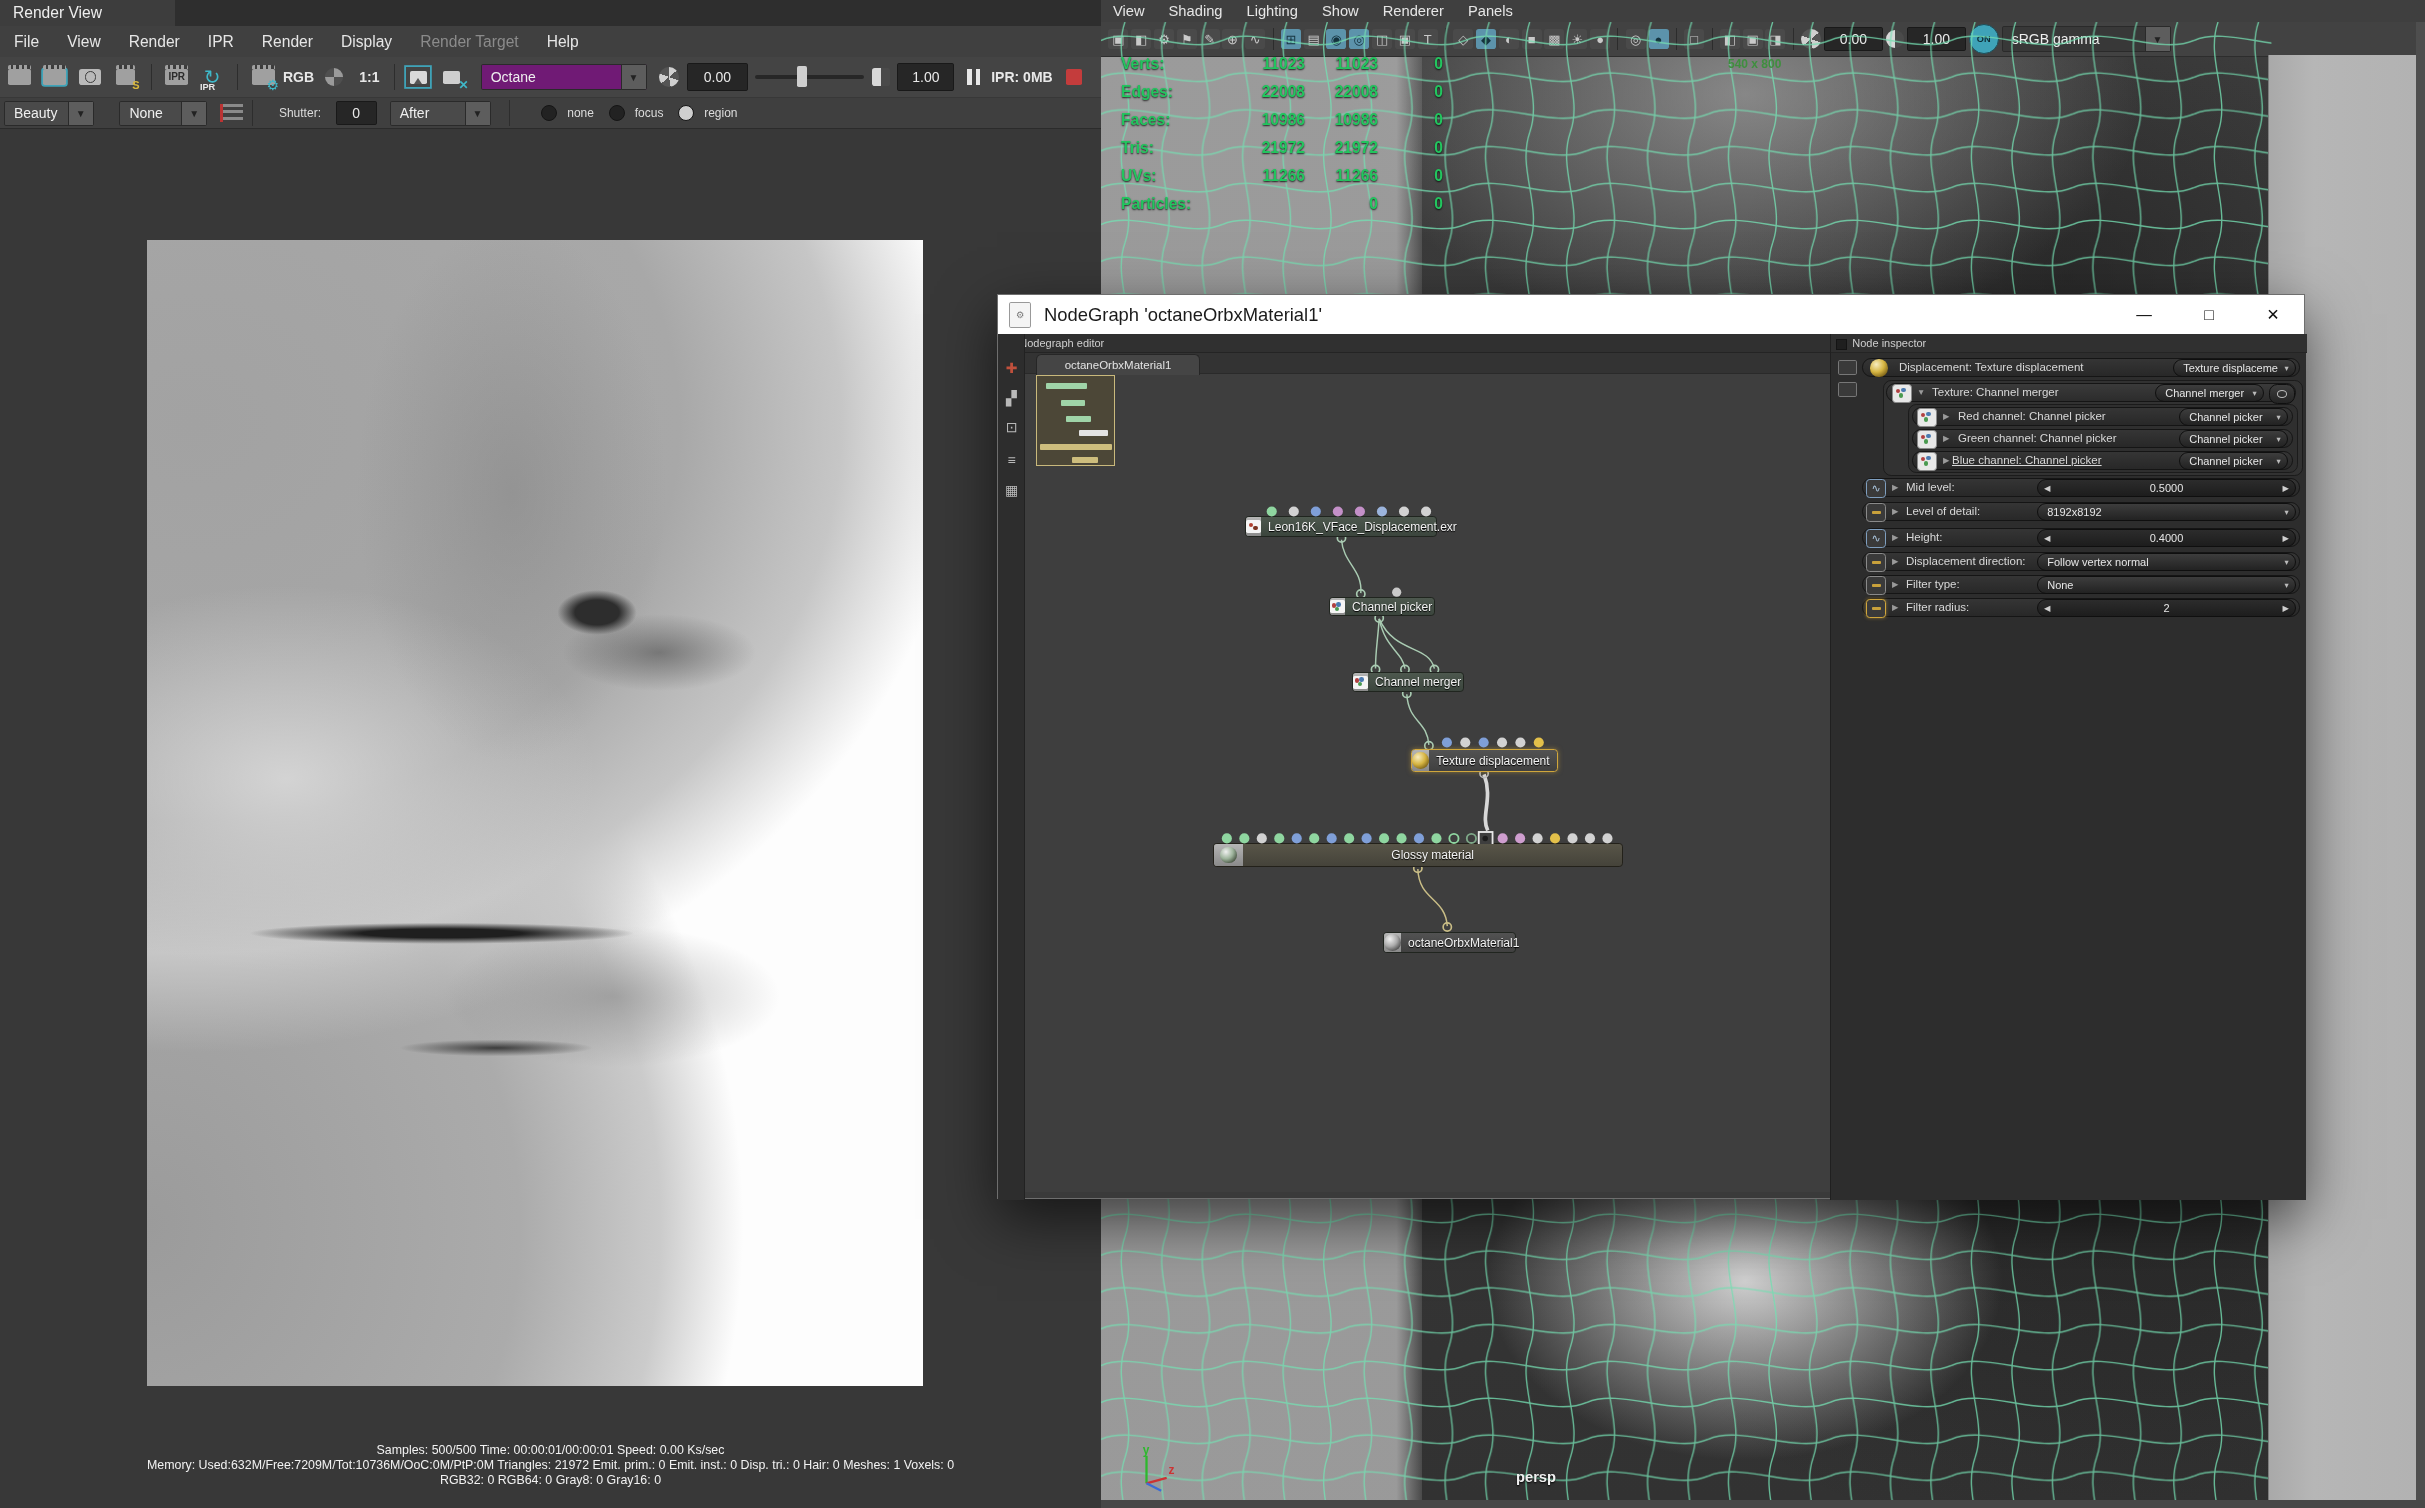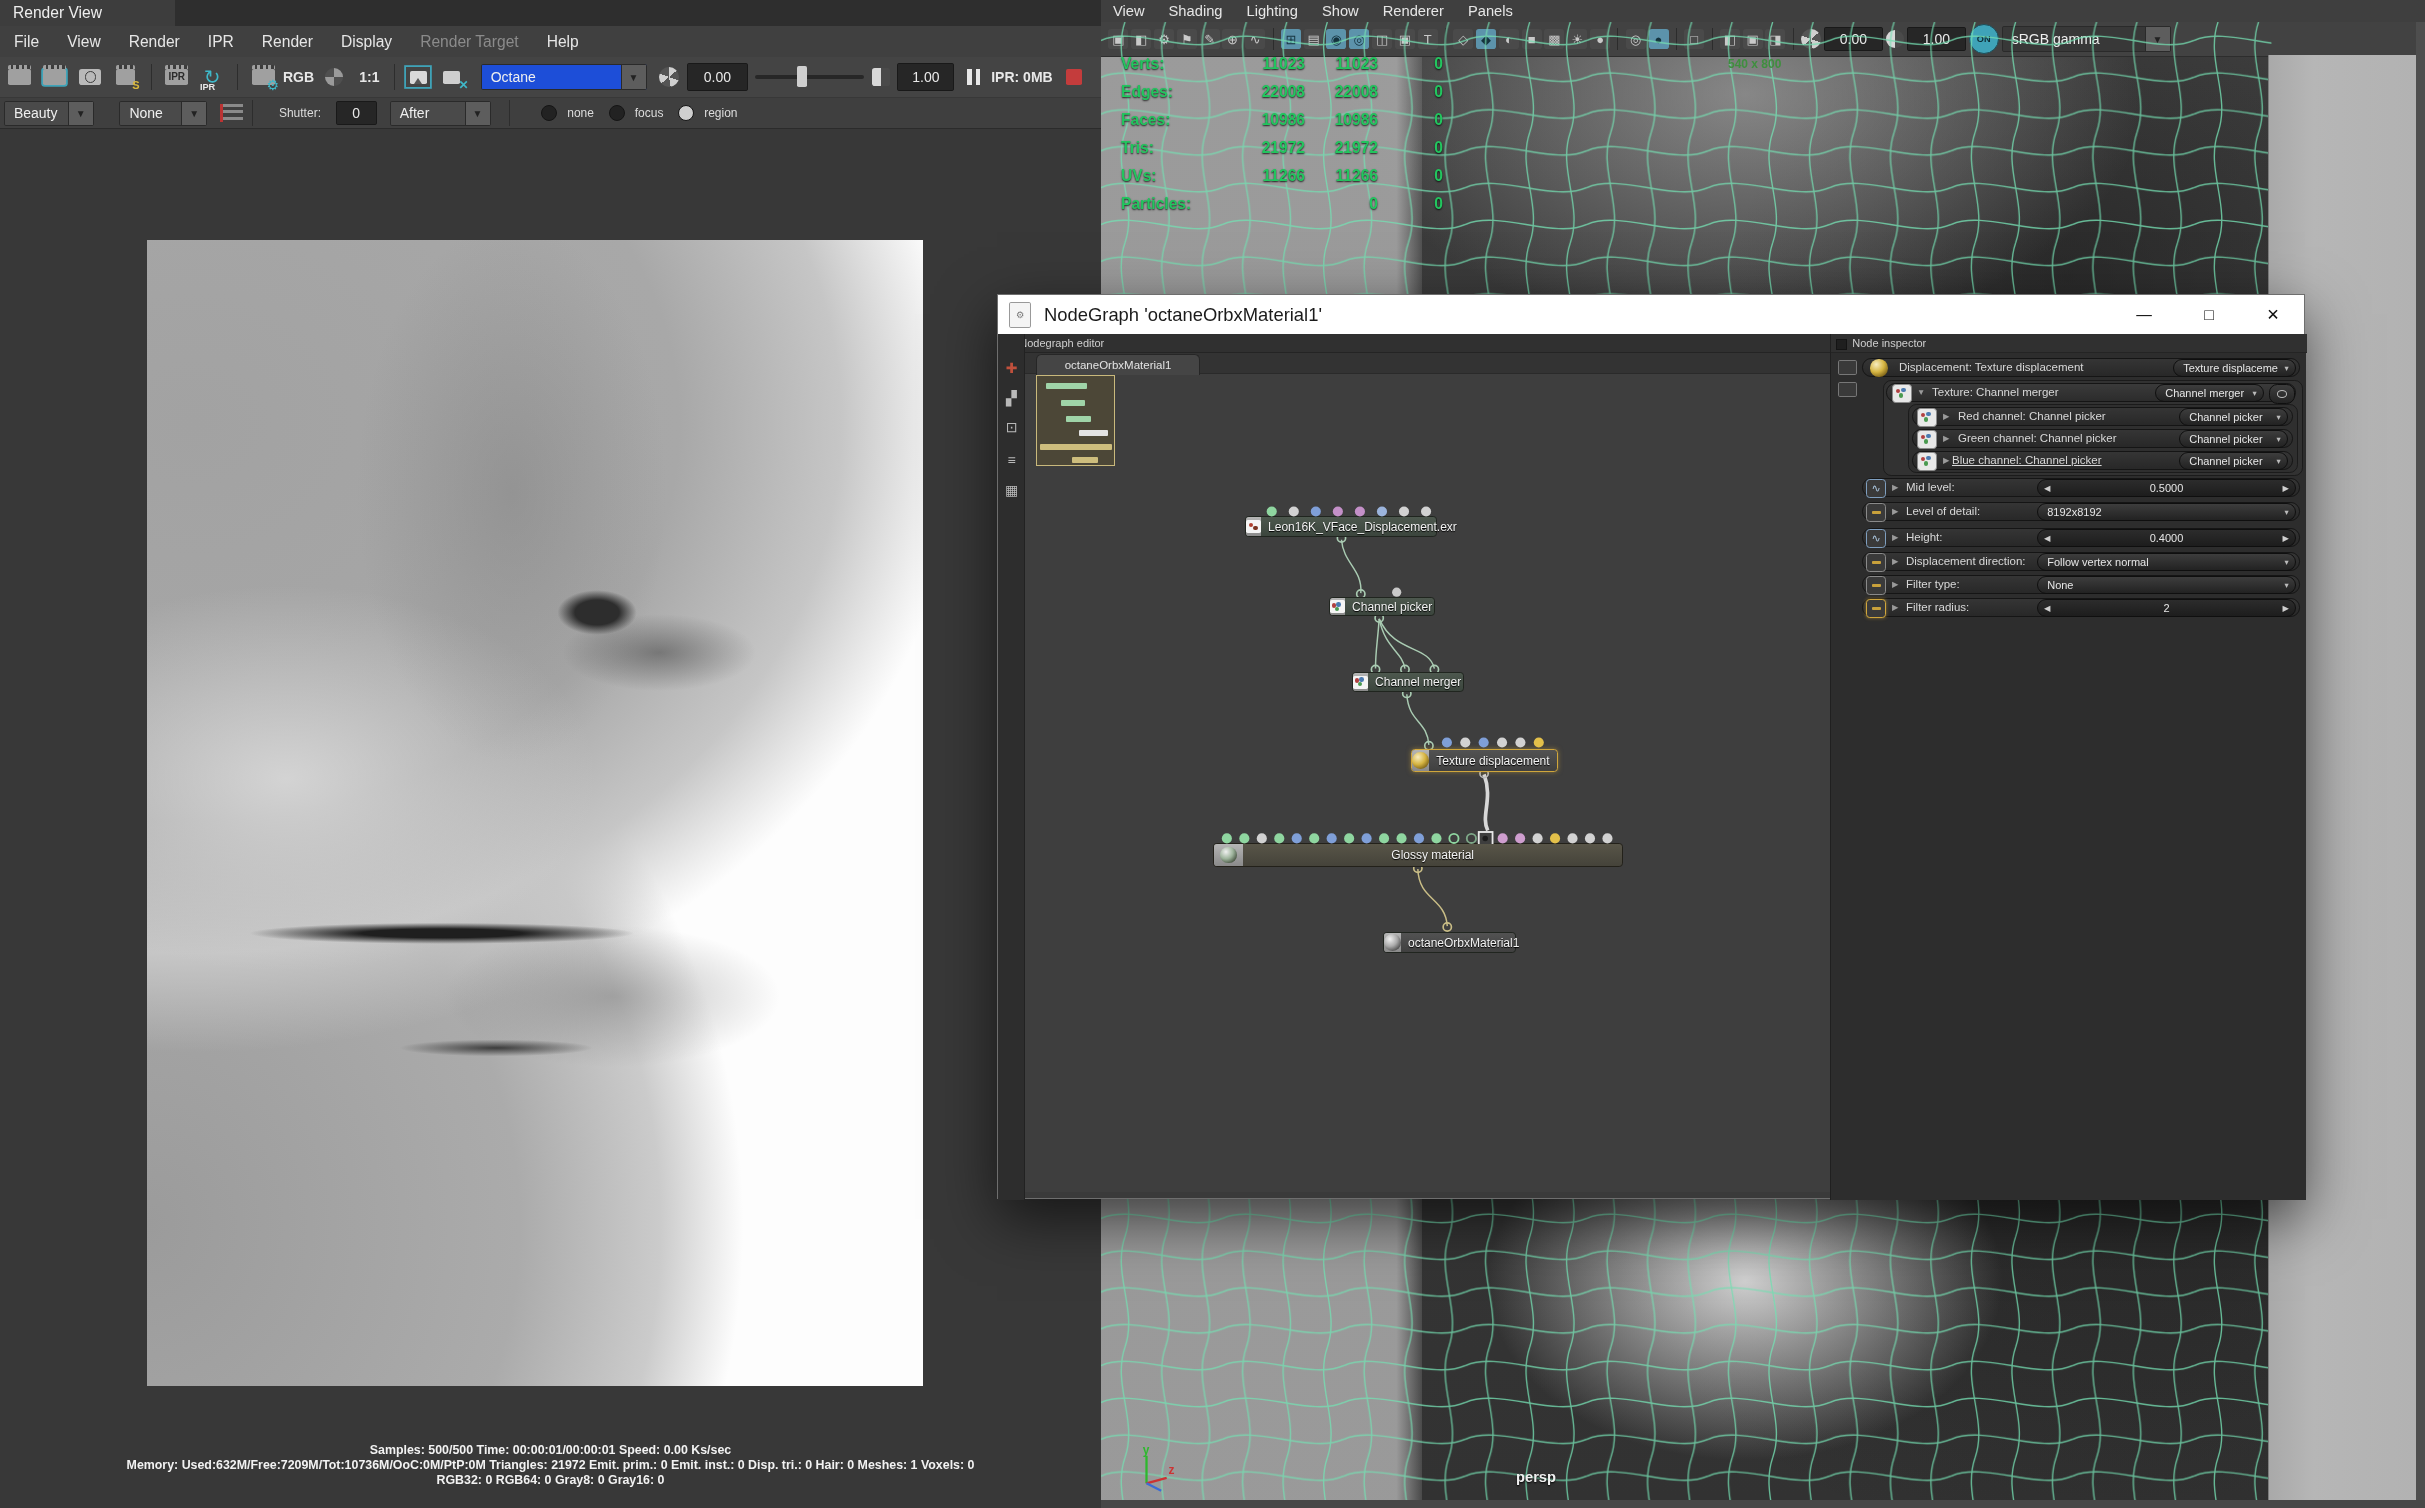--- a/index.html
+++ b/index.html
@@ -16,21 +16,21 @@
   .rv-toolbar{position:absolute;left:0;top:57px;width:1101px;height:40px;background:#444;display:flex;align-items:center;gap:7.4px;padding-left:5.5px;box-sizing:border-box;}
   .rv-toolbar2{position:absolute;left:0;top:98px;width:1101px;height:31px;background:#3f3f3f;border-bottom:0.9px solid #2b2b2b;display:flex;align-items:center;gap:5.5px;padding-left:3.7px;box-sizing:border-box;}
   .tbtn{width:28px;height:24px;display:flex;align-items:center;justify-content:center;position:relative;}
   .clap{width:23px;height:15.6px;background:#a0a0a0;border-radius:1.8px;position:relative;}
   .clap::before{content:"";position:absolute;top:-4.6px;left:0;right:0;height:4.6px;border-radius:1.8px 1.8px 0 0;
       background:repeating-linear-gradient(90deg,#a0a0a0 0 2.8px,#3c3c3c 2.8px 5.5px);}
   .tealbox{box-shadow:0 0 0 1.8px #3fa3b8;}
   .icotext{font-size:10px;font-weight:bold;color:#2c2c2c;position:absolute;left:0;right:0;text-align:center;top:1.8px;}
   .whitetext{font-size:14px;font-weight:bold;color:#e8e8e8;}
   .sep{width:0.9px;height:26px;background:#2d2d2d;margin:0 3.7px;}
-  .dd{height:24px;background:#1d4ed8;border:0.9px solid #2a2a2a;border-radius:1.8px;display:flex;align-items:center;position:relative;}
+  .dd{height:24px;background:#701a75;border:0.9px solid #2a2a2a;border-radius:1.8px;display:flex;align-items:center;position:relative;}
   .dd .dd-t{font-size:14px;color:#efefef;padding:0 9.2px;flex:1;white-space:nowrap;overflow:hidden;}
   .dd .dd-a{width:24px;height:100%;background:#5d5d5d;border-left:0.9px solid #2a2a2a;color:#222;
             display:flex;align-items:center;justify-content:center;font-size:10px;}
   .field{background:#262626;border:0.9px solid #191919;border-radius:1.8px;color:#e9e9e9;font-size:14px;
          display:flex;align-items:center;justify-content:center;}
   .radio{width:14px;height:14px;border-radius:50%;background:#222;border:0.9px solid #151515;display:inline-block;vertical-align:middle;}
   .radio.on{background:#cfcfcf;}
   .rlabel{font-size:12px;color:#dcdcdc;margin:0 9.2px 0 4.6px;}
   .aperture{width:20px;height:20px;border-radius:50%;
      background:conic-gradient(#d0d0d0 0 50deg,#555 50deg 110deg,#d0d0d0 110deg 170deg,#555 170deg 230deg,#d0d0d0 230deg 290deg,#555 290deg 360deg);}
@@ -44,21 +44,21 @@
       radial-gradient(55px 31px at 58% 32.5%, #2d2d2d 0%, #2d2d2d 40%, rgba(45,45,45,0) 72%),
       radial-gradient(138px 55px at 66% 36%, rgba(60,60,60,.5), rgba(60,60,60,0) 70%),
       radial-gradient(267px 14.7px at 38% 60.5%, #1f1f1f 0%, #1f1f1f 30%, rgba(31,31,31,0) 72%),
       radial-gradient(138px 12px at 45% 70.5%, rgba(40,40,40,.85), rgba(40,40,40,0) 70%),
       radial-gradient(239px 101px at 60% 66%, rgba(110,110,110,.45), rgba(110,110,110,0) 70%),
       radial-gradient(221px 386px at 47% 22%, rgba(120,120,120,.4), rgba(120,120,120,0) 70%),
       radial-gradient(442px 276px at 18% 47%, rgba(216,216,216,.9), rgba(216,216,216,0) 70%),
       radial-gradient(1012px 828px at 6% 16%, #a2a2a2 0%, #a8a8a8 48%, #c6c6c6 64%, rgba(255,255,255,0) 76%),
       radial-gradient(828px 920px at 0% 86%, #9b9b9b 0%, #ababab 45%, #cbcbcb 62%, rgba(255,255,255,0) 72%);}
   #rv-status{position:absolute;left:0;top:1443px;width:1101px;text-align:center;color:#f2f2f2;
-             font-size:12.4px;font-weight:bold;line-height:15px;}
+             font-size:12.4px;font-weight:normal;line-height:15px;}
   
   #maya-menubar{position:absolute;left:1101px;top:0;width:1325px;height:22px;background:#3f3f3f;display:flex;z-index:2;}
   #maya-menubar .menu-item{font-size:14.7px;line-height:22px;padding:0 12px;}
   #maya-toolbar{position:absolute;left:1101px;top:22px;width:1325px;height:35px;background:#424242;border-bottom:0.9px solid #2d2d2d;
                 display:flex;align-items:center;gap:2.8px;padding:0 235px 0 7.4px;box-sizing:border-box;z-index:2;}
   .mi{width:20px;height:20px;border-radius:2.8px;display:flex;align-items:center;justify-content:center;
       color:#c9c9c9;font-size:13px;background:#4a4a4a;flex:0 0 auto;}
   .mi.act{background:#5c93ab;color:#14323d;}
   .msep{width:0.9px;height:22px;background:#2c2c2c;margin:0 4.6px;flex:0 0 auto;}
   #viewport{position:absolute;left:1101px;top:57px;width:1325px;height:1443px;z-index:1;

